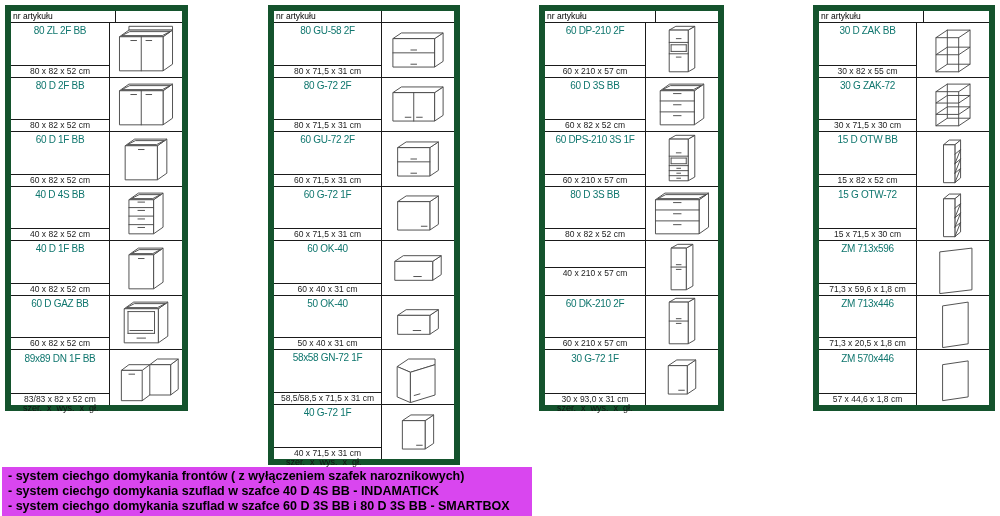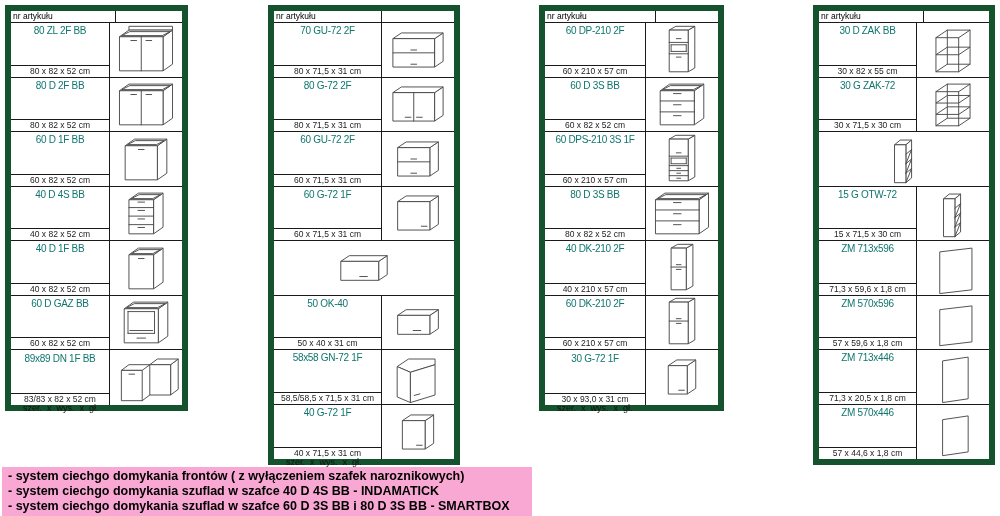--- a/index.html
+++ b/index.html
@@ -13,21 +13,21 @@
   .blk { display:flex; height:54.5px; border-bottom:1px solid #1a1a1a; }
   .blk:last-child { border-bottom:none; }
   .lcol { width:var(--nw); border-right:1px solid #1a1a1a; display:flex; flex-direction:column; }
   .code { flex:1; display:flex; align-items:center; justify-content:center;
     font-size:10px; letter-spacing:-0.3px; color:#0f766e; white-space:nowrap; }
   .dims { height:12px; border-top:1px solid #1a1a1a; font-size:8.5px; color:#222;
     text-align:center; line-height:11px; white-space:nowrap;margin-top:26px; }
   .dcol { flex:1; display:flex; align-items:center; justify-content:center; }
   .legend { position:absolute; font-size:9px; color:#111; white-space:pre;text-align:right; }
   .notes { position:absolute; left:2px; top:467px; width:530px; height:49px;
-    background:#f9a8d4; padding:2px 6px; }
+    background:#d946ef; padding:2px 6px; }
   .notes .nline { font-size:12.5px; font-weight:bold; line-height:15px; color:#000; white-space:nowrap; }
   svg { display:block; }
 </style>
 </head>
 <body>
 
 <div class="notes">
   <div class="nline">- system ciechgo domykania frontów ( z wyłączeniem szafek naroznikowych)</div>
   <div class="nline">- system ciechgo domykania szuflad w szafce 40 D 4S BB - INDAMATICK</div>
   <div class="nline">- system ciechgo domykania szuflad w szafce 60 D 3S BB i 80 D 3S BB - SMARTBOX</div>
@@ -163,21 +163,21 @@
     </div>
   </div>
 <div class="legend" style="left: 23px; top: 402.5px;">szer.  x  wys.  x  gł.</div>
 <div class="cat" style="left: 268px; width: 192px; --nw: 108px;">
     <div class="hdr">
       <div class="hl">nr artykułu</div>
       <div class="hr"></div>
     </div>
     <div class="blk">
       <div class="lcol">
-        <div class="code">70 GU-72 2F</div>
+        <div class="code">80 GU-58 2F</div>
         <div class="dims">80 x 71,5 x 31 cm</div>
       </div>
       <div class="dcol">
         <svg width="72" height="52" viewBox="0 0 76 54">
           <polygon points="55.5,15 64.5,9 64.5,39 55.5,45" fill="#ffffff" stroke="#4a4a4a" stroke-width="1" stroke-linejoin="round"></polygon>
           <polygon points="11.5,15 20.5,9 64.5,9 55.5,15" fill="#ffffff" stroke="#4a4a4a" stroke-width="1" stroke-linejoin="round"></polygon>
           <polygon points="11.5,15 55.5,15 55.5,45 11.5,45" fill="#ffffff" stroke="#4a4a4a" stroke-width="1" stroke-linejoin="round"></polygon>
           <line x1="11.5" y1="30" x2="55.5" y2="30" stroke="#4a4a4a" stroke-width="1" stroke-linecap="round"></line>
           <line x1="30.5" y1="27" x2="36.5" y2="27" stroke="#4a4a4a" stroke-width="1" stroke-linecap="round"></line>
           <line x1="30.5" y1="42" x2="36.5" y2="42" stroke="#4a4a4a" stroke-width="1" stroke-linecap="round"></line>
@@ -224,20 +224,24 @@
       <div class="dcol">
         <svg width="72" height="52" viewBox="0 0 76 54">
           <polygon points="50.5,15 59.5,9 59.5,39 50.5,45" fill="#ffffff" stroke="#4a4a4a" stroke-width="1" stroke-linejoin="round"></polygon>
           <polygon points="16.5,15 25.5,9 59.5,9 50.5,15" fill="#ffffff" stroke="#4a4a4a" stroke-width="1" stroke-linejoin="round"></polygon>
           <polygon points="16.5,15 50.5,15 50.5,45 16.5,45" fill="#ffffff" stroke="#4a4a4a" stroke-width="1" stroke-linejoin="round"></polygon>
           <line x1="41.5" y1="41" x2="47.5" y2="41" stroke="#4a4a4a" stroke-width="1" stroke-linecap="round"></line>
         </svg>
       </div>
     </div>
     <div class="blk">
+      <div class="lcol">
+        <div class="code">60 OK-40</div>
+        <div class="dims">60 x 40 x 31 cm</div>
+      </div>
       <div class="dcol">
         <svg width="72" height="52" viewBox="0 0 76 54">
           <polygon points="53.5,20 62.5,14 62.5,34 53.5,40" fill="#ffffff" stroke="#4a4a4a" stroke-width="1" stroke-linejoin="round"></polygon>
           <polygon points="13.5,20 22.5,14 62.5,14 53.5,20" fill="#ffffff" stroke="#4a4a4a" stroke-width="1" stroke-linejoin="round"></polygon>
           <polygon points="13.5,20 53.5,20 53.5,40 13.5,40" fill="#ffffff" stroke="#4a4a4a" stroke-width="1" stroke-linejoin="round"></polygon>
           <line x1="33.5" y1="36" x2="41.5" y2="36" stroke="#4a4a4a" stroke-width="1" stroke-linecap="round"></line>
         </svg>
       </div>
     </div>
     <div class="blk">
@@ -368,21 +372,20 @@
           <line x1="10" y1="23.799999999999997" x2="56" y2="23.799999999999997" stroke="#4a4a4a" stroke-width="1" stroke-linecap="round"></line>
           <line x1="10" y1="35.32" x2="56" y2="35.32" stroke="#4a4a4a" stroke-width="1" stroke-linecap="round"></line>
           <line x1="29" y1="16" x2="37" y2="16" stroke="#4a4a4a" stroke-width="1" stroke-linecap="round"></line>
           <line x1="29" y1="27.799999999999997" x2="37" y2="27.799999999999997" stroke="#4a4a4a" stroke-width="1" stroke-linecap="round"></line>
           <line x1="29" y1="39.32" x2="37" y2="39.32" stroke="#4a4a4a" stroke-width="1" stroke-linecap="round"></line>
         </svg>
       </div>
     </div>
     <div class="blk">
       <div class="lcol">
-        <div class="code">40 DK-210 2F</div>
         <div class="dims">40 x 210 x 57 cm</div>
       </div>
       <div class="dcol">
         <svg width="72" height="52" viewBox="0 0 76 54">
           <polygon points="42.5,6 49.5,2 49.5,46 42.5,50" fill="#ffffff" stroke="#4a4a4a" stroke-width="1" stroke-linejoin="round"></polygon>
           <polygon points="26.5,6 33.5,2 49.5,2 42.5,6" fill="#ffffff" stroke="#4a4a4a" stroke-width="1" stroke-linejoin="round"></polygon>
           <polygon points="26.5,6 42.5,6 42.5,50 26.5,50" fill="#ffffff" stroke="#4a4a4a" stroke-width="1" stroke-linejoin="round"></polygon>
           <line x1="26.5" y1="26" x2="42.5" y2="26" stroke="#4a4a4a" stroke-width="1" stroke-linecap="round"></line>
           <line x1="32" y1="23.5" x2="37" y2="23.5" stroke="#4a4a4a" stroke-width="1" stroke-linecap="round"></line>
           <line x1="32" y1="28.5" x2="37" y2="28.5" stroke="#4a4a4a" stroke-width="1" stroke-linecap="round"></line>
@@ -455,20 +458,24 @@
           <polygon points="20,38 32,30 56,30 44,38" fill="#ffffff" stroke="#4a4a4a" stroke-width="1" stroke-linejoin="round"></polygon>
           <polygon points="20,50 32,42 56,42 44,50" fill="#ffffff" stroke="#4a4a4a" stroke-width="1" stroke-linejoin="round"></polygon>
           <line x1="32" y1="6" x2="32" y2="42" stroke="#4a4a4a" stroke-width="1" stroke-linecap="round"></line>
           <line x1="56" y1="6" x2="56" y2="42" stroke="#4a4a4a" stroke-width="1" stroke-linecap="round"></line>
           <line x1="20" y1="14" x2="20" y2="50" stroke="#4a4a4a" stroke-width="1" stroke-linecap="round"></line>
           <line x1="44" y1="14" x2="44" y2="50" stroke="#4a4a4a" stroke-width="1" stroke-linecap="round"></line>
         </svg>
       </div>
     </div>
     <div class="blk">
+      <div class="lcol">
+        <div class="code">15 D OTW BB</div>
+        <div class="dims">15 x 82 x 52 cm</div>
+      </div>
       <div class="dcol">
         <svg width="72" height="52" viewBox="0 0 76 54">
           <polygon points="28,12 34,7 46,7 40,12" fill="#ffffff" stroke="#4a4a4a" stroke-width="1" stroke-linejoin="round"></polygon>
           <polygon points="40,12 46,7 46,47 40,52" fill="#ffffff" stroke="#4a4a4a" stroke-width="1" stroke-linejoin="round"></polygon>
           <polygon points="28,12 40,12 40,52 28,52" fill="#ffffff" stroke="#4a4a4a" stroke-width="1" stroke-linejoin="round"></polygon>
           <line x1="40" y1="22" x2="46" y2="17" stroke="#4a4a4a" stroke-width="1" stroke-linecap="round"></line>
           <line x1="40" y1="32" x2="46" y2="27" stroke="#4a4a4a" stroke-width="1" stroke-linecap="round"></line>
           <line x1="40" y1="42" x2="46" y2="37" stroke="#4a4a4a" stroke-width="1" stroke-linecap="round"></line>
           <line x1="46" y1="17" x2="40" y2="32" stroke="#4a4a4a" stroke-width="1" stroke-linecap="round"></line>
           <line x1="46" y1="27" x2="40" y2="42" stroke="#4a4a4a" stroke-width="1" stroke-linecap="round"></line>
@@ -501,31 +508,20 @@
         <div class="dims">71,3 x 59,6 x 1,8 cm</div>
       </div>
       <div class="dcol">
         <svg width="72" height="52" viewBox="0 0 76 54">
           <polygon points="24,10 58,6 58,50 24,54" fill="#ffffff" stroke="#4a4a4a" stroke-width="1" stroke-linejoin="round"></polygon>
         </svg>
       </div>
     </div>
     <div class="blk">
       <div class="lcol">
-        <div class="code">ZM 570x596</div>
-        <div class="dims">57 x 59,6 x 1,8 cm</div>
-      </div>
-      <div class="dcol">
-        <svg width="72" height="52" viewBox="0 0 76 54">
-          <polygon points="24,14 58,10 58,48 24,52" fill="#ffffff" stroke="#4a4a4a" stroke-width="1" stroke-linejoin="round"></polygon>
-        </svg>
-      </div>
-    </div>
-    <div class="blk">
-      <div class="lcol">
         <div class="code">ZM 713x446</div>
         <div class="dims">71,3 x 20,5 x 1,8 cm</div>
       </div>
       <div class="dcol">
         <svg width="72" height="52" viewBox="0 0 76 54">
           <polygon points="27,10 54,6 54,50 27,54" fill="#ffffff" stroke="#4a4a4a" stroke-width="1" stroke-linejoin="round"></polygon>
         </svg>
       </div>
     </div>
     <div class="blk">

